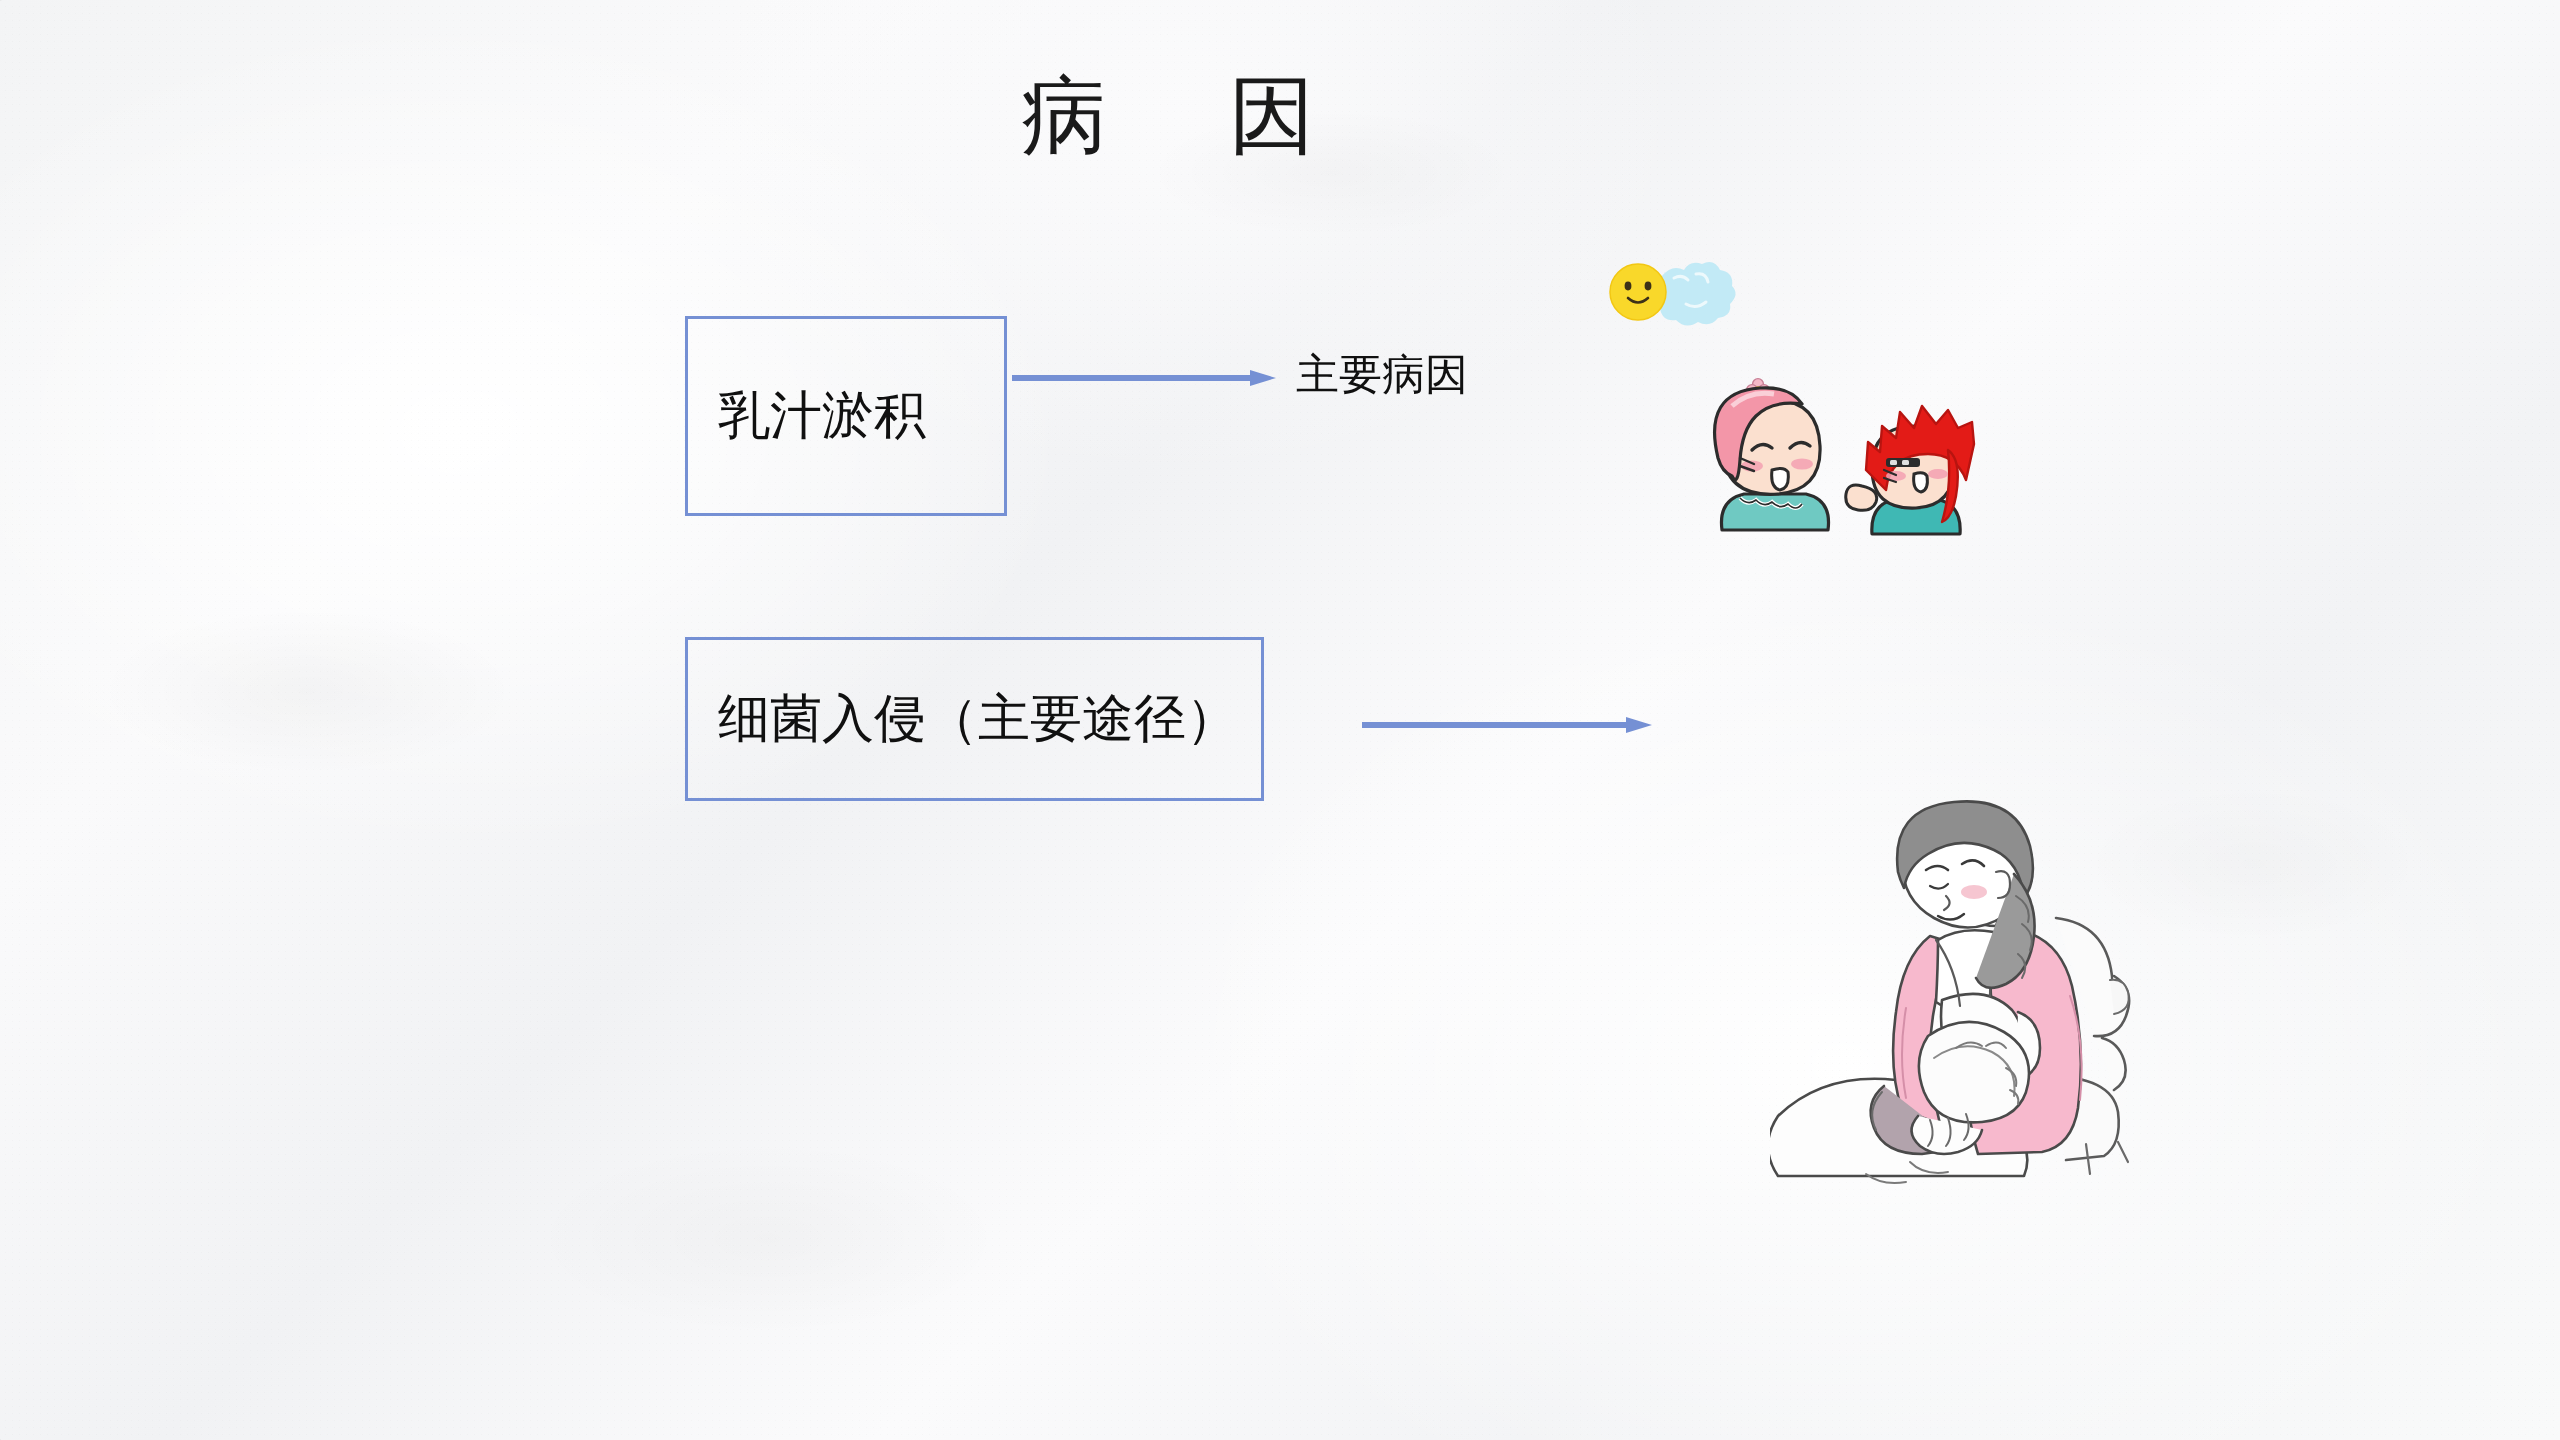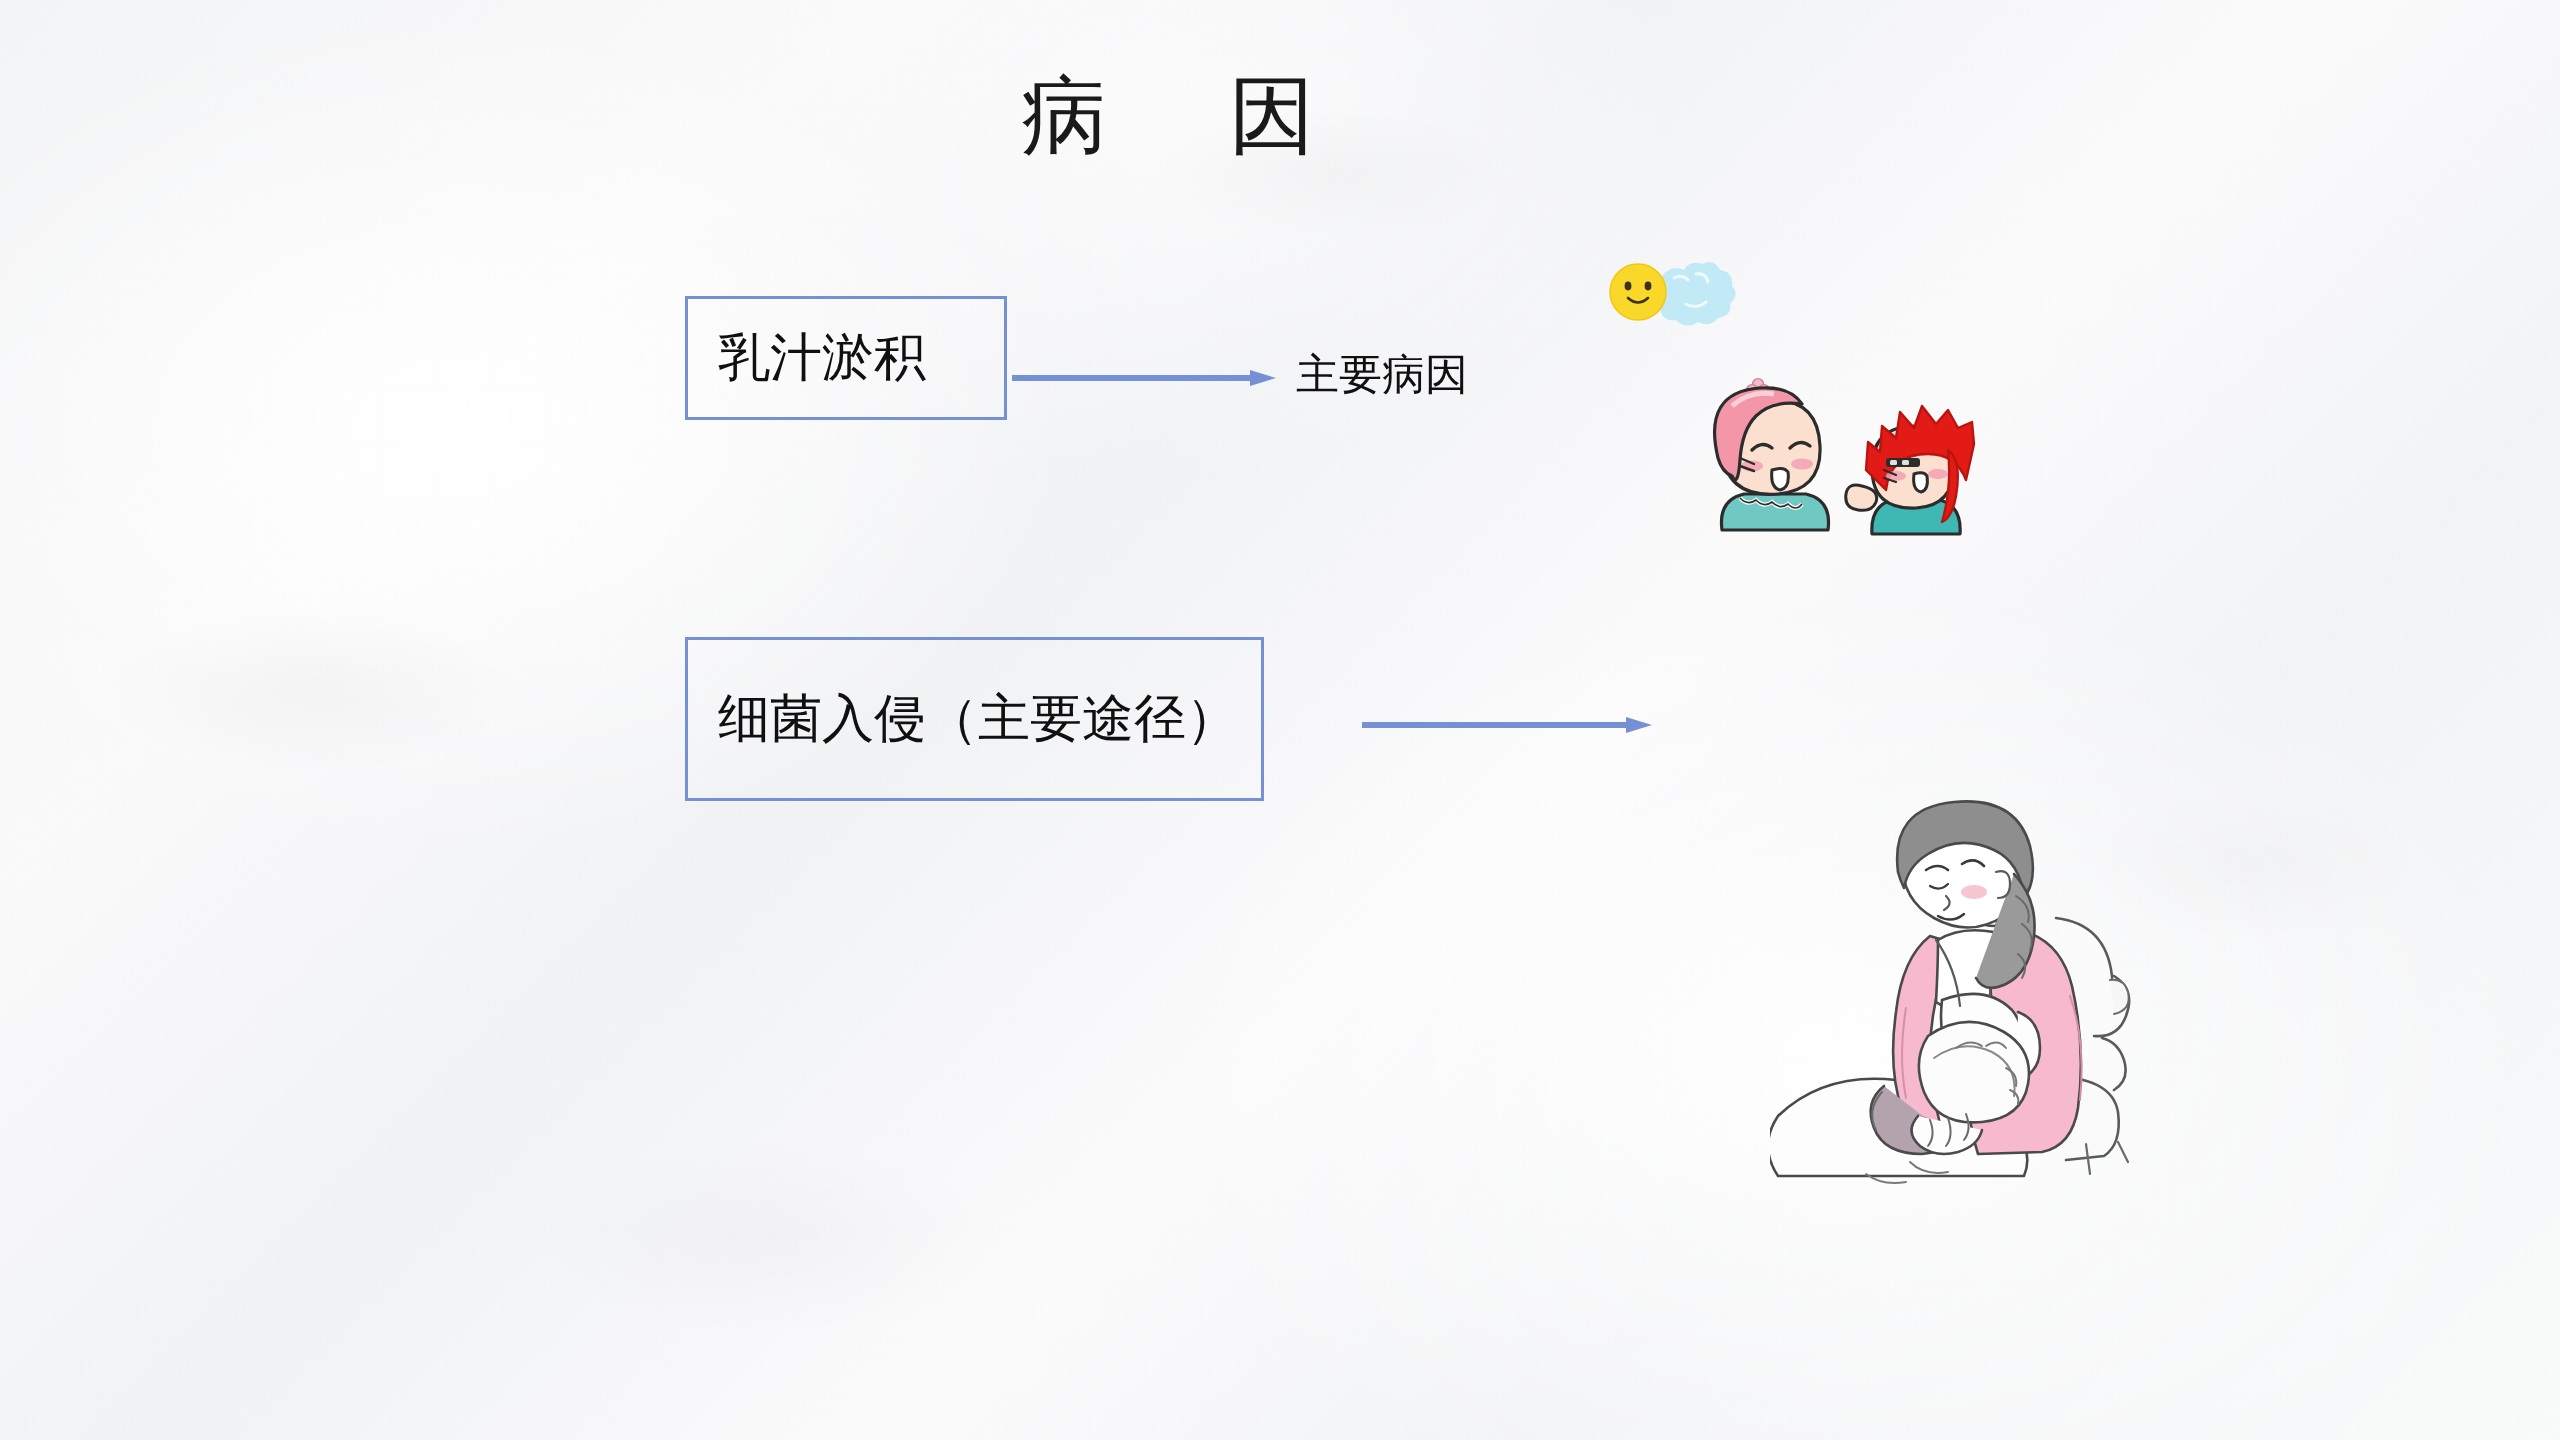--- a/index.html
+++ b/index.html
@@ -87,21 +87,21 @@
   }
   .flow-box .box-label {
     font-size: 52px;
     color: #101010;
     padding-left: 30px;
     line-height: 1.1;
     white-space: pre;
     font-family: "DejaVu Sans", "Liberation Sans", sans-serif;
   }
 
-  #box-milk   { left: 685px;  top: 296px;  width: 322px; height: 124px; }
+  #box-milk   { left: 685px;  top: 316px;  width: 322px; height: 200px; }
   #box-bact   { left: 685px;  top: 637px;  width: 579px; height: 164px; }
   #box-immune { left: 685px;  top: 980px;  width: 505px; height: 162px; }
 
   
   .arrow {
     position: absolute;
     height: 26px;
     display: block;
   }
   #arrow-milk { left: 1012px; top: 365px; width: 264px; }

